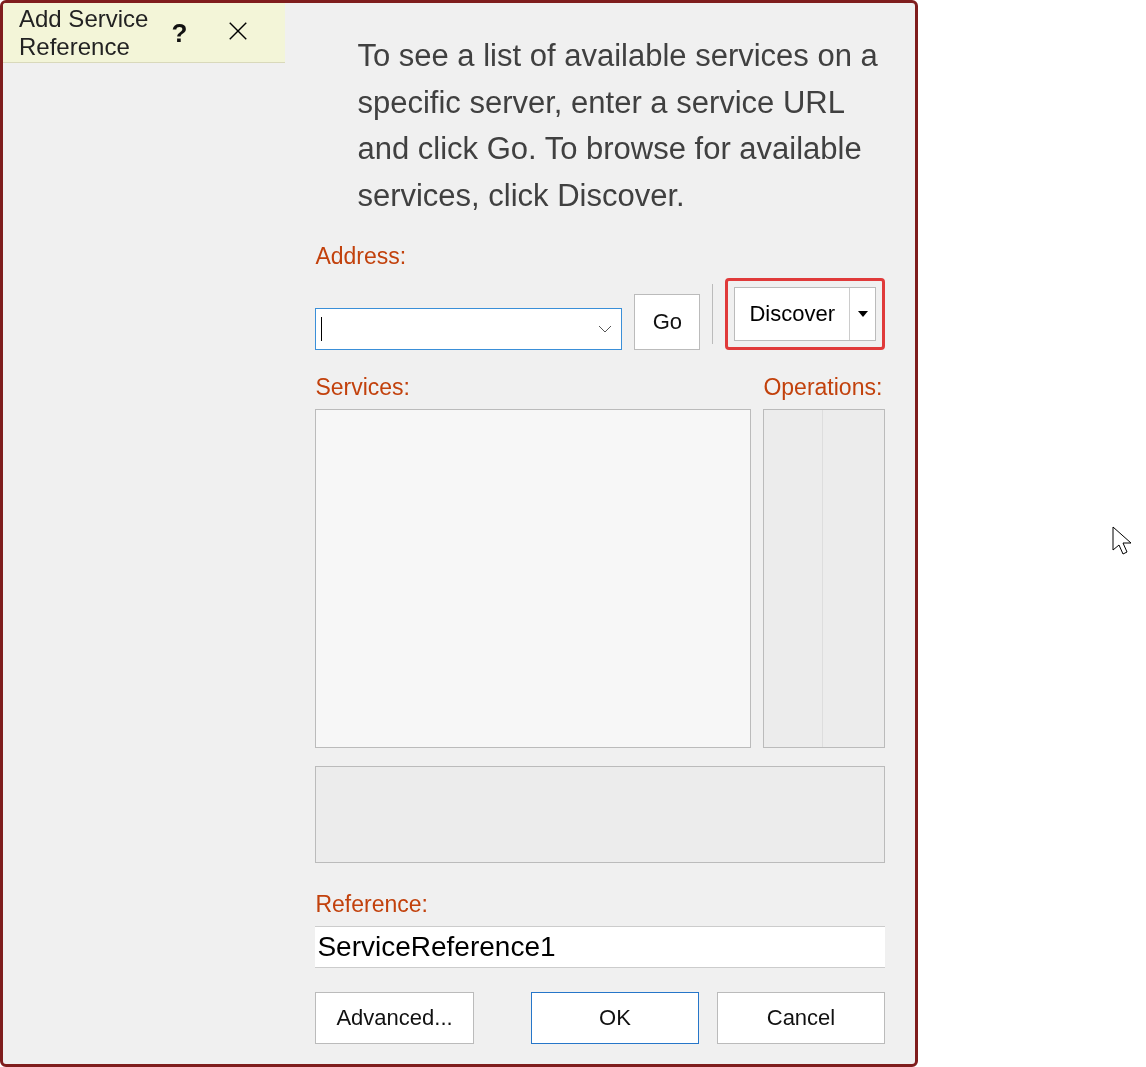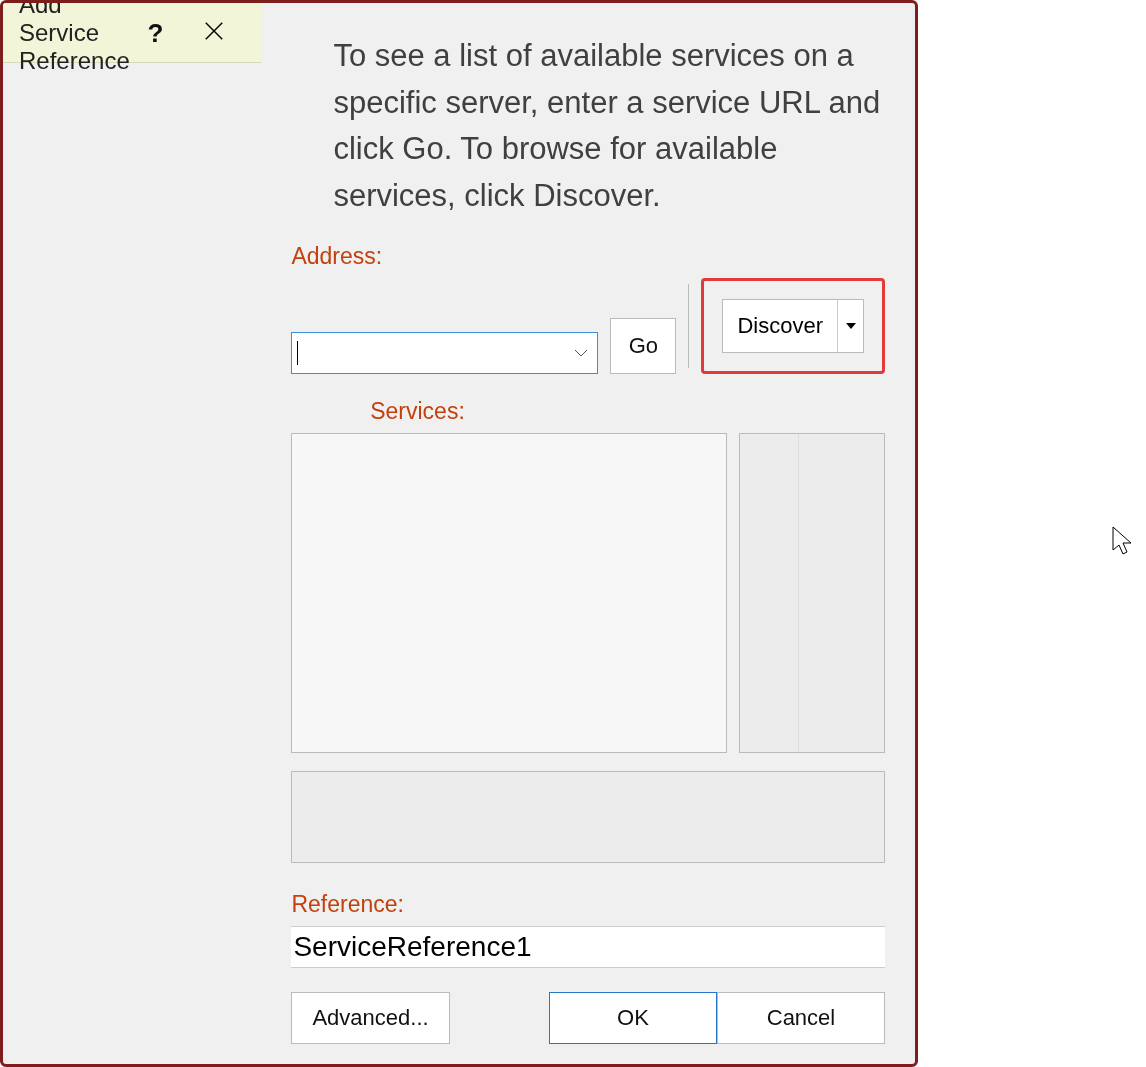--- a/index.html
+++ b/index.html
@@ -130,21 +130,21 @@
       width: 1px;
       background: #bbb;
       align-self: stretch;
       margin: 6px 0;
     }
     .discover-wrap {
       position: relative;
       display: flex;
       border: 3px solid #e03a3a;
       border-radius: 4px;
-      padding: 18px;
+      padding: 6px;
     }
     .discover-btn {
       display: flex;
       align-items: stretch;
       border: 1px solid #bbb;
       background: #fff;
       cursor: pointer;
       height: 54px;
     }
     .discover-btn .lbl {
@@ -220,20 +220,21 @@
       border-right: none;
       background: #fff;
       font-size: 28px;
       padding: 4px 2px;
       outline: none;
     }
     .footer {
       display: flex;
       align-items: center;
       margin-top: 24px;
+      gap: 18px;
     }
     .footer .btn {
       height: 52px;
       width: 168px;
     }
     .footer .btn.advanced {
       width: auto;
       padding: 0 20px;
     }
     .footer .spacer {
@@ -306,20 +307,21 @@
             <svg viewBox="0 0 10 10">
                 <polygon points="0,2 10,2 5,8"></polygon>
               </svg>
           </span>
         </div>
       </div>
     </div>
 
     <div class="lists-labels">
       <div class="label col-a">Services:</div>
+      <div class="label col-b">Operations:</div>
     </div>
     <div class="lists">
       <div class="listbox services"></div>
       <div class="listbox operations"></div>
     </div>
 
     <div class="status-panel"></div>
 
     <div class="label">Reference:</div>
     <input class="namespace-input" type="text" value="ServiceReference1" style="">

